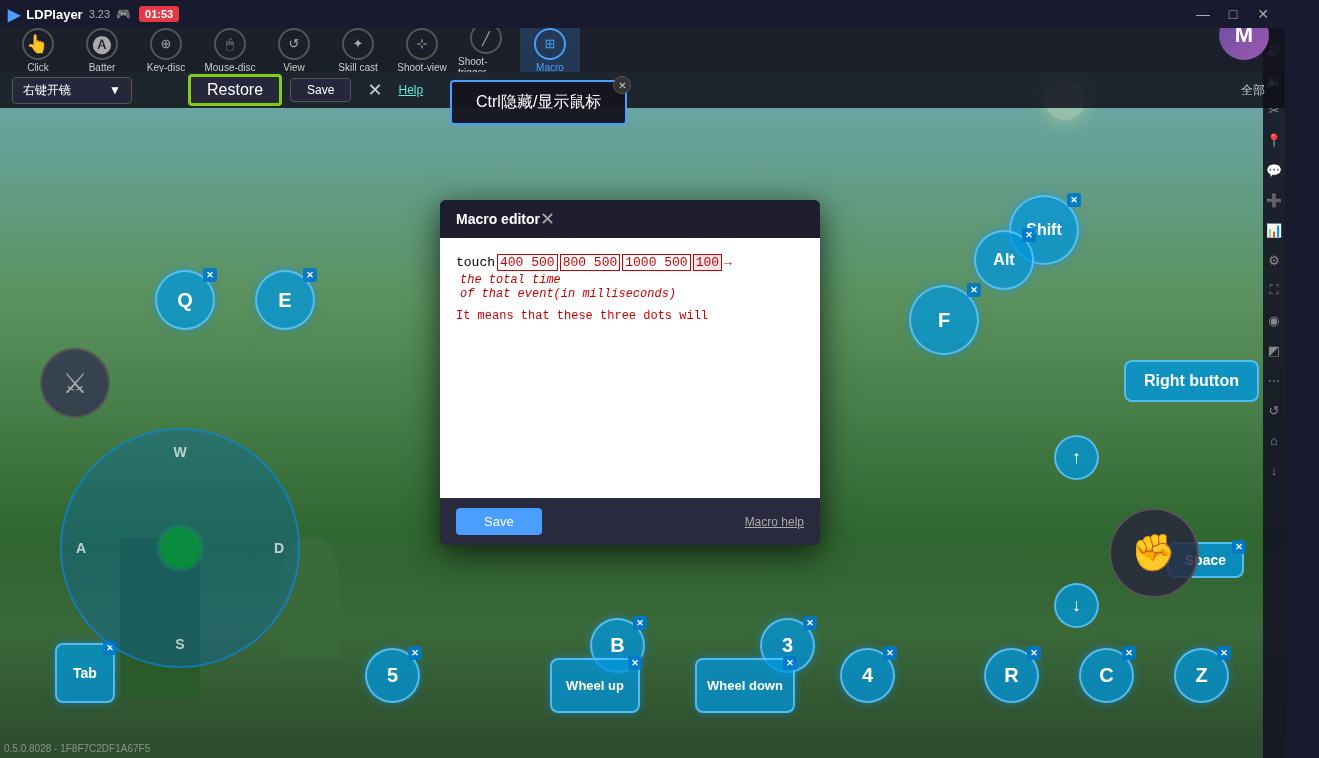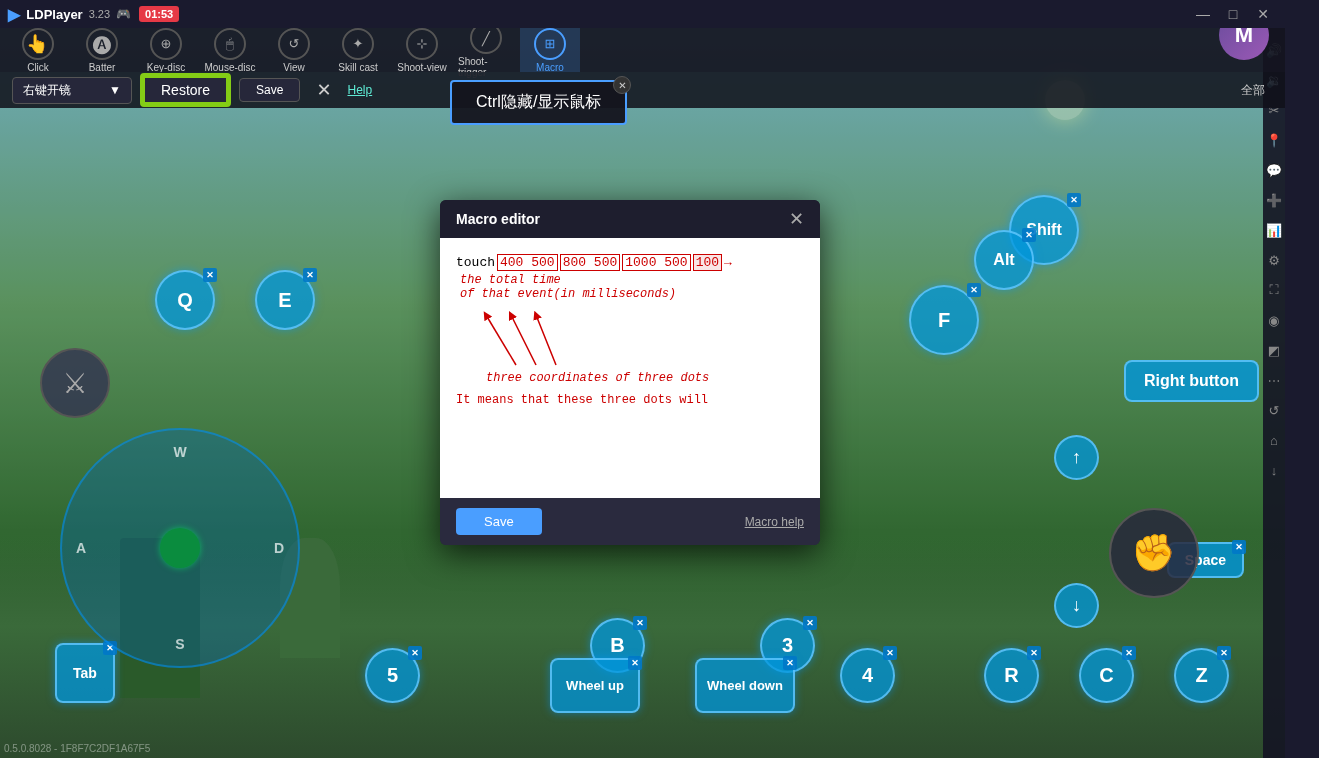--- a/index.html
+++ b/index.html
@@ -110,26 +110,27 @@
       border-radius: 4px;
       padding: 4px 10px;
       color: #fff;
       font-size: 12px;
       cursor: pointer;
       min-width: 120px;
     }
 
     .mapping-btn {
       background: rgba(40,40,60,0.9);
-      border: 5px solid #84cc16;
+      border: 3px solid #84cc16;
       border-radius: 4px;
       padding: 4px 16px;
       color: #fff;
-      font-size: 14px;
-      cursor: pointer;
+      font-size: 16px;
+      cursor: pointer;
+      margin-left: 48px;
     }
 
     .save-btn-top {
       background: rgba(40,40,60,0.9);
       border: 1px solid #555;
       border-radius: 4px;
       padding: 4px 16px;
       color: #fff;
       font-size: 12px;
       cursor: pointer;
@@ -337,21 +338,21 @@
       box-shadow: 0 8px 32px rgba(0,0,0,0.7);
       z-index: 300;
       overflow: hidden;
     }
 
     #macro-modal-header {
       background: #1e1e2e;
       padding: 10px 16px;
       display: flex;
       align-items: center;
-      justify-content: space-between;
+      justify-content: flex-start;
     }
 
     #macro-modal-title {
       color: #fff;
       font-size: 14px;
       font-weight: bold;
     }
 
     #macro-modal-close {
       color: #aaa;
@@ -737,34 +738,20 @@
       <span class="coord-highlight">800 500</span>
       <span class="coord-highlight">1000 500</span>
       <span class="coord-highlight coord-last">100</span>
       <span class="macro-arrow"> →</span>
       <span class="macro-annotation" style="margin-left:4px;">
         <span>the total time</span><br>
         <span>of that event(in milliseconds)</span>
       </span>
     </div>
 
-    <div style="position:relative;height:80px;margin-top:4px;">
-      <svg width="350" height="80">
-
-        <line x1="60" y1="60" x2="30" y2="10" stroke="#cc0000" stroke-width="1.5" marker-end="url(#arr)"></line>
-        <line x1="80" y1="60" x2="55" y2="10" stroke="#cc0000" stroke-width="1.5" marker-end="url(#arr)"></line>
-        <line x1="100" y1="60" x2="80" y2="10" stroke="#cc0000" stroke-width="1.5" marker-end="url(#arr)"></line>
-        <defs>
-          <marker id="arr" markerWidth="6" markerHeight="6" refX="3" refY="3" orient="auto">
-            <path d="M0,0 L0,6 L6,3 z" fill="#cc0000"></path>
-          </marker>
-        </defs>
-      </svg>
-      <div style="position:absolute;bottom:0;left:30px;color:#cc0000;font-size:12px;font-style:italic;">three coordinates of three dots</div>
-    </div>
     <div class="macro-desc">
       <div>It means that these three dots will</div>
     </div>
   </div>
   <div id="macro-modal-footer">
     <button id="macro-save-btn">Save</button>
     <a id="macro-help-link">Macro help</a>
   </div>
 </div>
 

